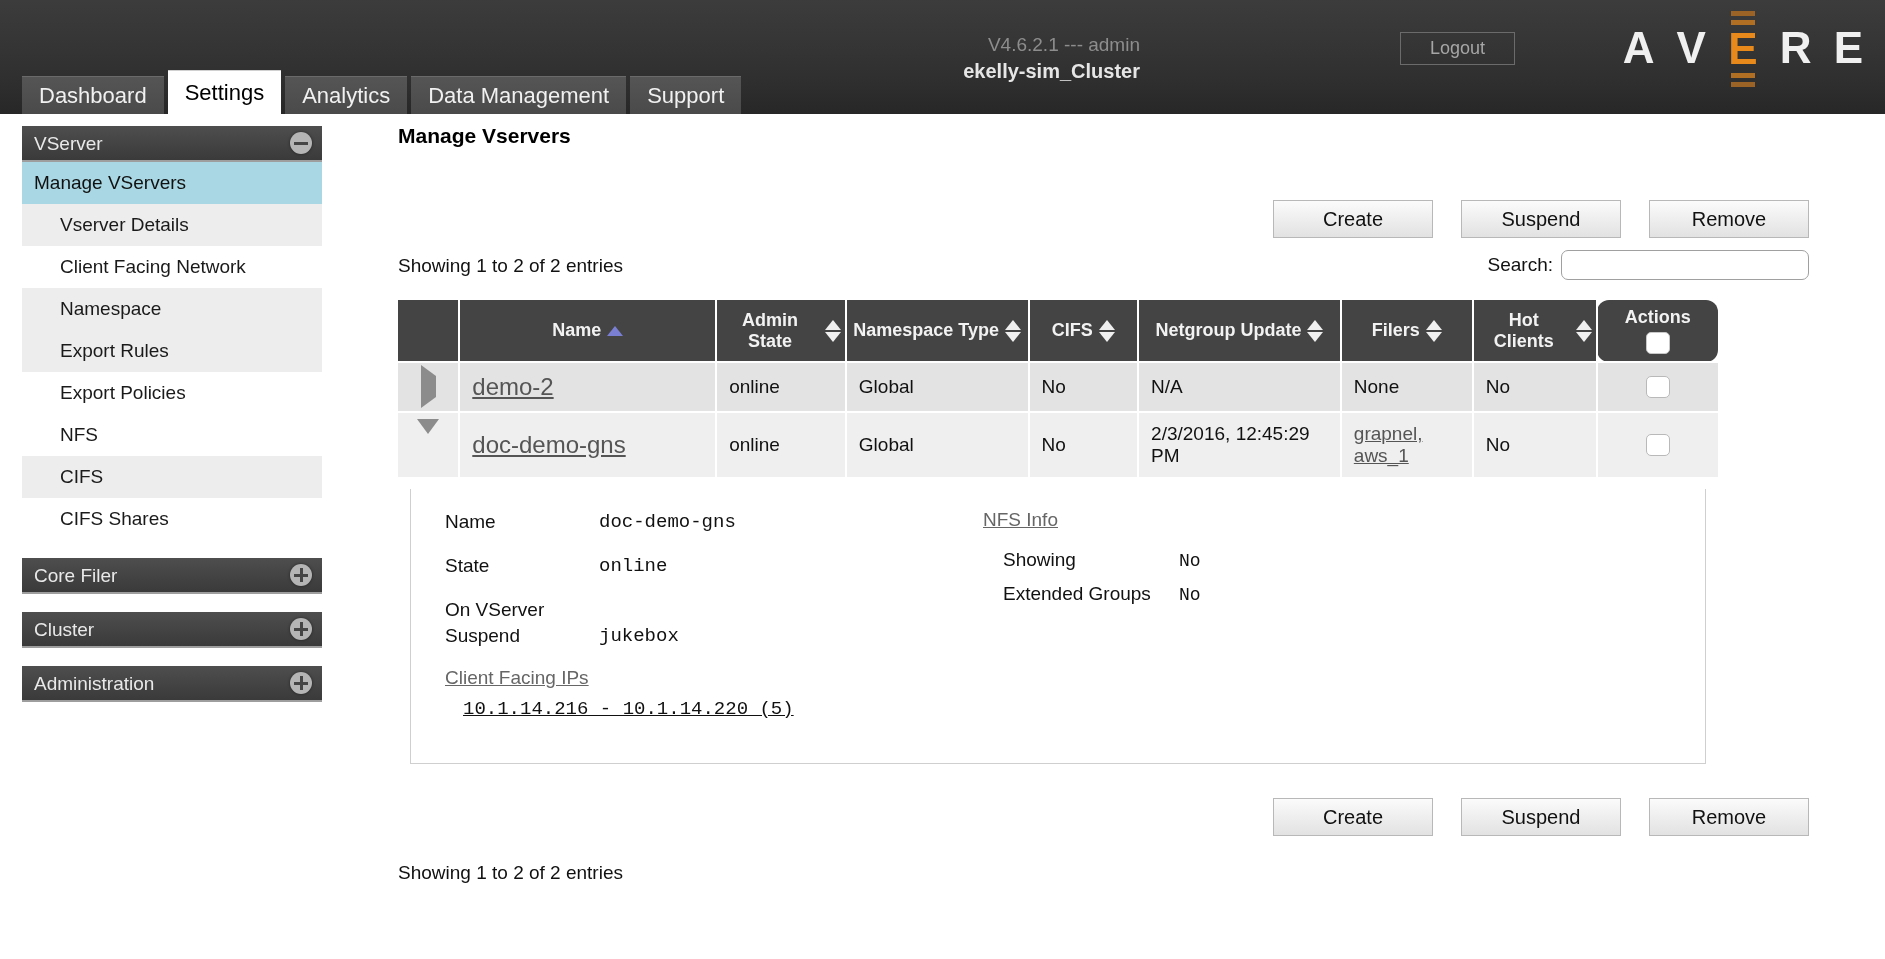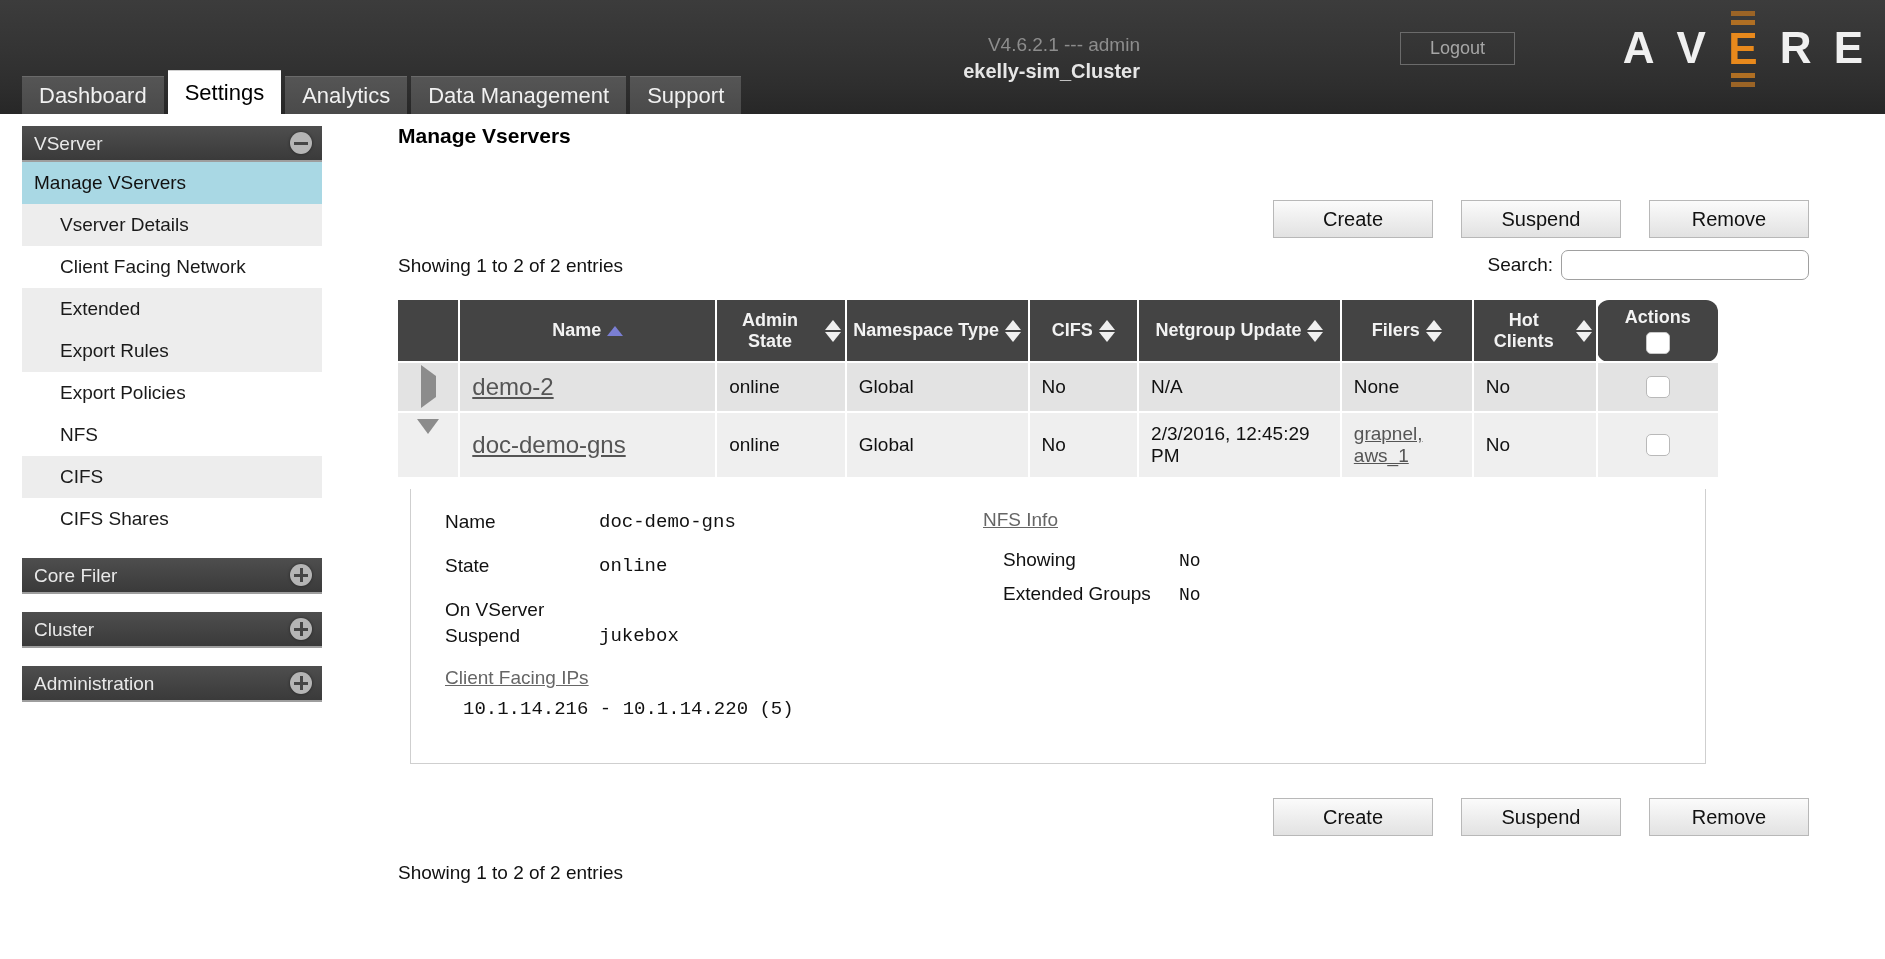--- a/index.html
+++ b/index.html
@@ -460,21 +460,21 @@
 
     <div class="nav-section">
       <div class="nav-header">
         <span>VServer</span>
         <span class="nav-toggle"></span>
       </div>
       <div class="nav-items">
         <div class="nav-item selected">Manage VServers</div>
         <div class="nav-item alt">Vserver Details</div>
         <div class="nav-item">Client Facing Network</div>
-        <div class="nav-item alt">Extended</div>
+        <div class="nav-item alt">Namespace</div>
         <div class="nav-item alt">Export Rules</div>
         <div class="nav-item">Export Policies</div>
         <div class="nav-item">NFS</div>
         <div class="nav-item alt">CIFS</div>
         <div class="nav-item">CIFS Shares</div>
       </div>
     </div>
 
     <div class="nav-gap"></div>
 
@@ -658,21 +658,21 @@
                 </div>
                 <div class="dl-row">
                   <div class="dl-label">State</div>
                   <div class="dl-value"></div>
                   <div class="dl-value">online</div>
                 </div>
                 <div class="dl-row">
                   <div class="dl-label two-line">On VServer Suspend</div>
                   <div class="dl-value">jukebox</div>
                 </div>
-                <div style="margin-top:15px;">
+                <div style="margin-top:15px;text-decoration:underline;">
                   <span class="dl-subhead">Client Facing IPs</span>
                   <div class="ip-line">10.1.14.216 - 10.1.14.220 (5)</div>
                 </div>
               </div>
 
               <div class="detail-right">
                 <span class="dl-subhead">NFS Info</span>
                 <div class="nfs-row">
                   <div class="nfs-label">Showing</div>
                   <div class="nfs-value">No</div>

